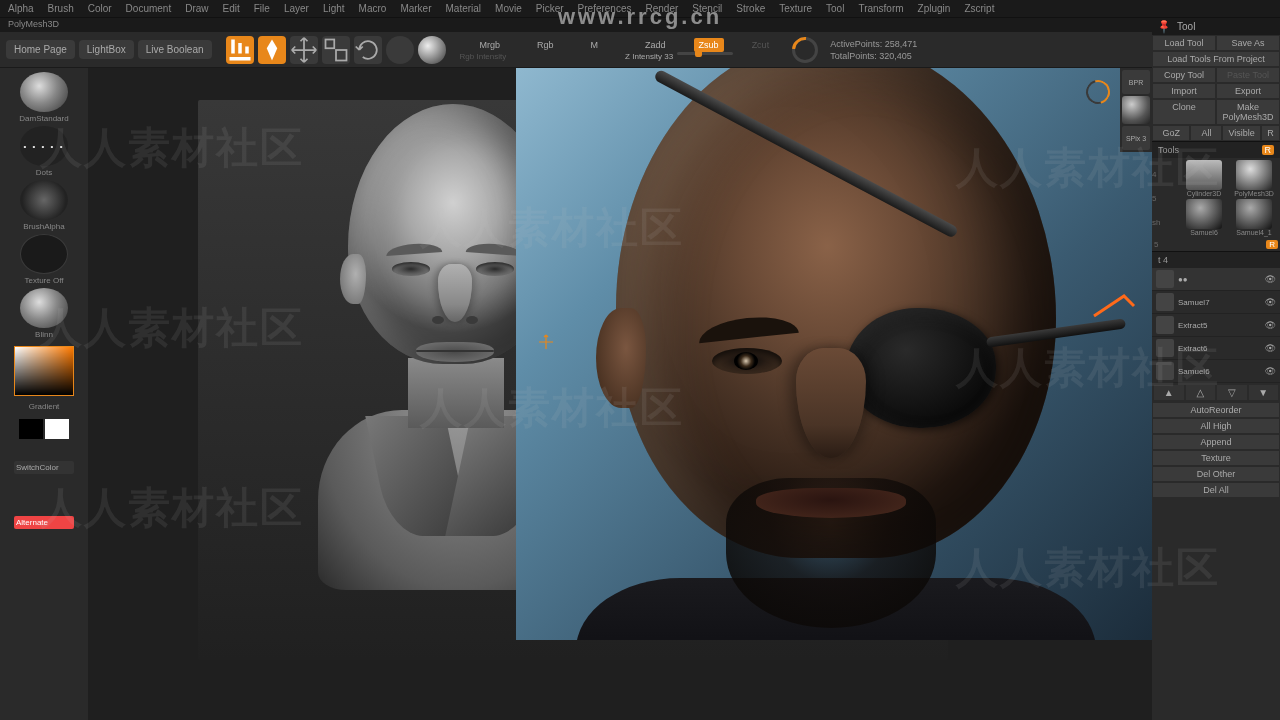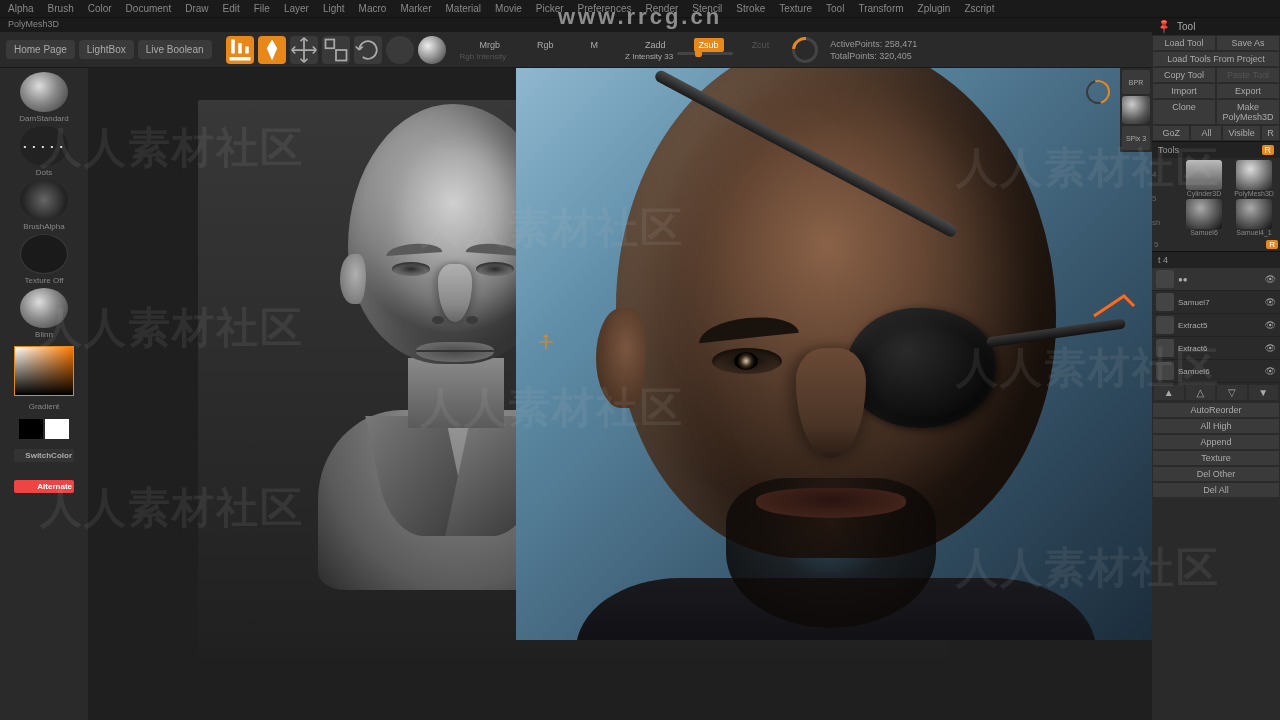--- a/index.html
+++ b/index.html
@@ -34,21 +34,21 @@
 .brush-thumb.dots { background: #222; display: flex; align-items: center; justify-content: center; }
 .brush-thumb.dots::before { content: '• • • • •'; color: #eee; font-size: 8px; letter-spacing: 2px; }
 .brush-thumb.alpha { background: radial-gradient(circle at 50% 50%, #666 0%, #222 70%); }
 .brush-thumb.texoff { background: #1a1a1a; border: 1px solid #3a3a3a; }
 .brush-label { font-size: 8px; color: #888; text-align: center; }
 .color-picker { width: 60px; height: 50px; margin: 4px auto; background: linear-gradient(to right, #fff, #ff7a00), linear-gradient(to bottom, transparent, #000); background-blend-mode: multiply; border: 1px solid #e8871a; position: relative; }
 .swatch-row { display: flex; gap: 2px; justify-content: center; margin-top: 6px; }
 .swatch { width: 24px; height: 20px; }
 .swatch.black { background: #000; }
 .swatch.white { background: #fff; }
-.small-btn { font-size: 8px; text-align: right; padding: 2px; background: #333; color: #aaa; margin: 8px auto; width: 60px; border-radius: 2px; font-weight: bold; }
+.small-btn { font-size: 8px; text-align: left; padding: 2px; background: #333; color: #aaa; margin: 20px auto; width: 60px; border-radius: 2px; }
 .small-btn.orange { background: #ef4444; color: #fff; }
 
 
 .right-panel { position: absolute; right: 0; top: 18px; width: 128px; background: #2a2a2a; height: calc(100% - 18px); display: flex; flex-direction: column; font-size: 9px; }
 .rp-header { background: #1a1a1a; padding: 3px 6px; color: #aaa; font-size: 10px; }
 .rp-row { display: flex; }
 .rp-btn { flex: 1; background: #3a3a3a; color: #aaa; font-size: 9px; padding: 2px 4px; border: 1px solid #2a2a2a; text-align: center; cursor: pointer; }
 .rp-btn.half { flex: 0 0 50%; }
 .rp-btn.dim { color: #555; }
 .tool-grid { display: flex; flex-wrap: wrap; gap: 2px; padding: 2px; justify-content: flex-end; }

